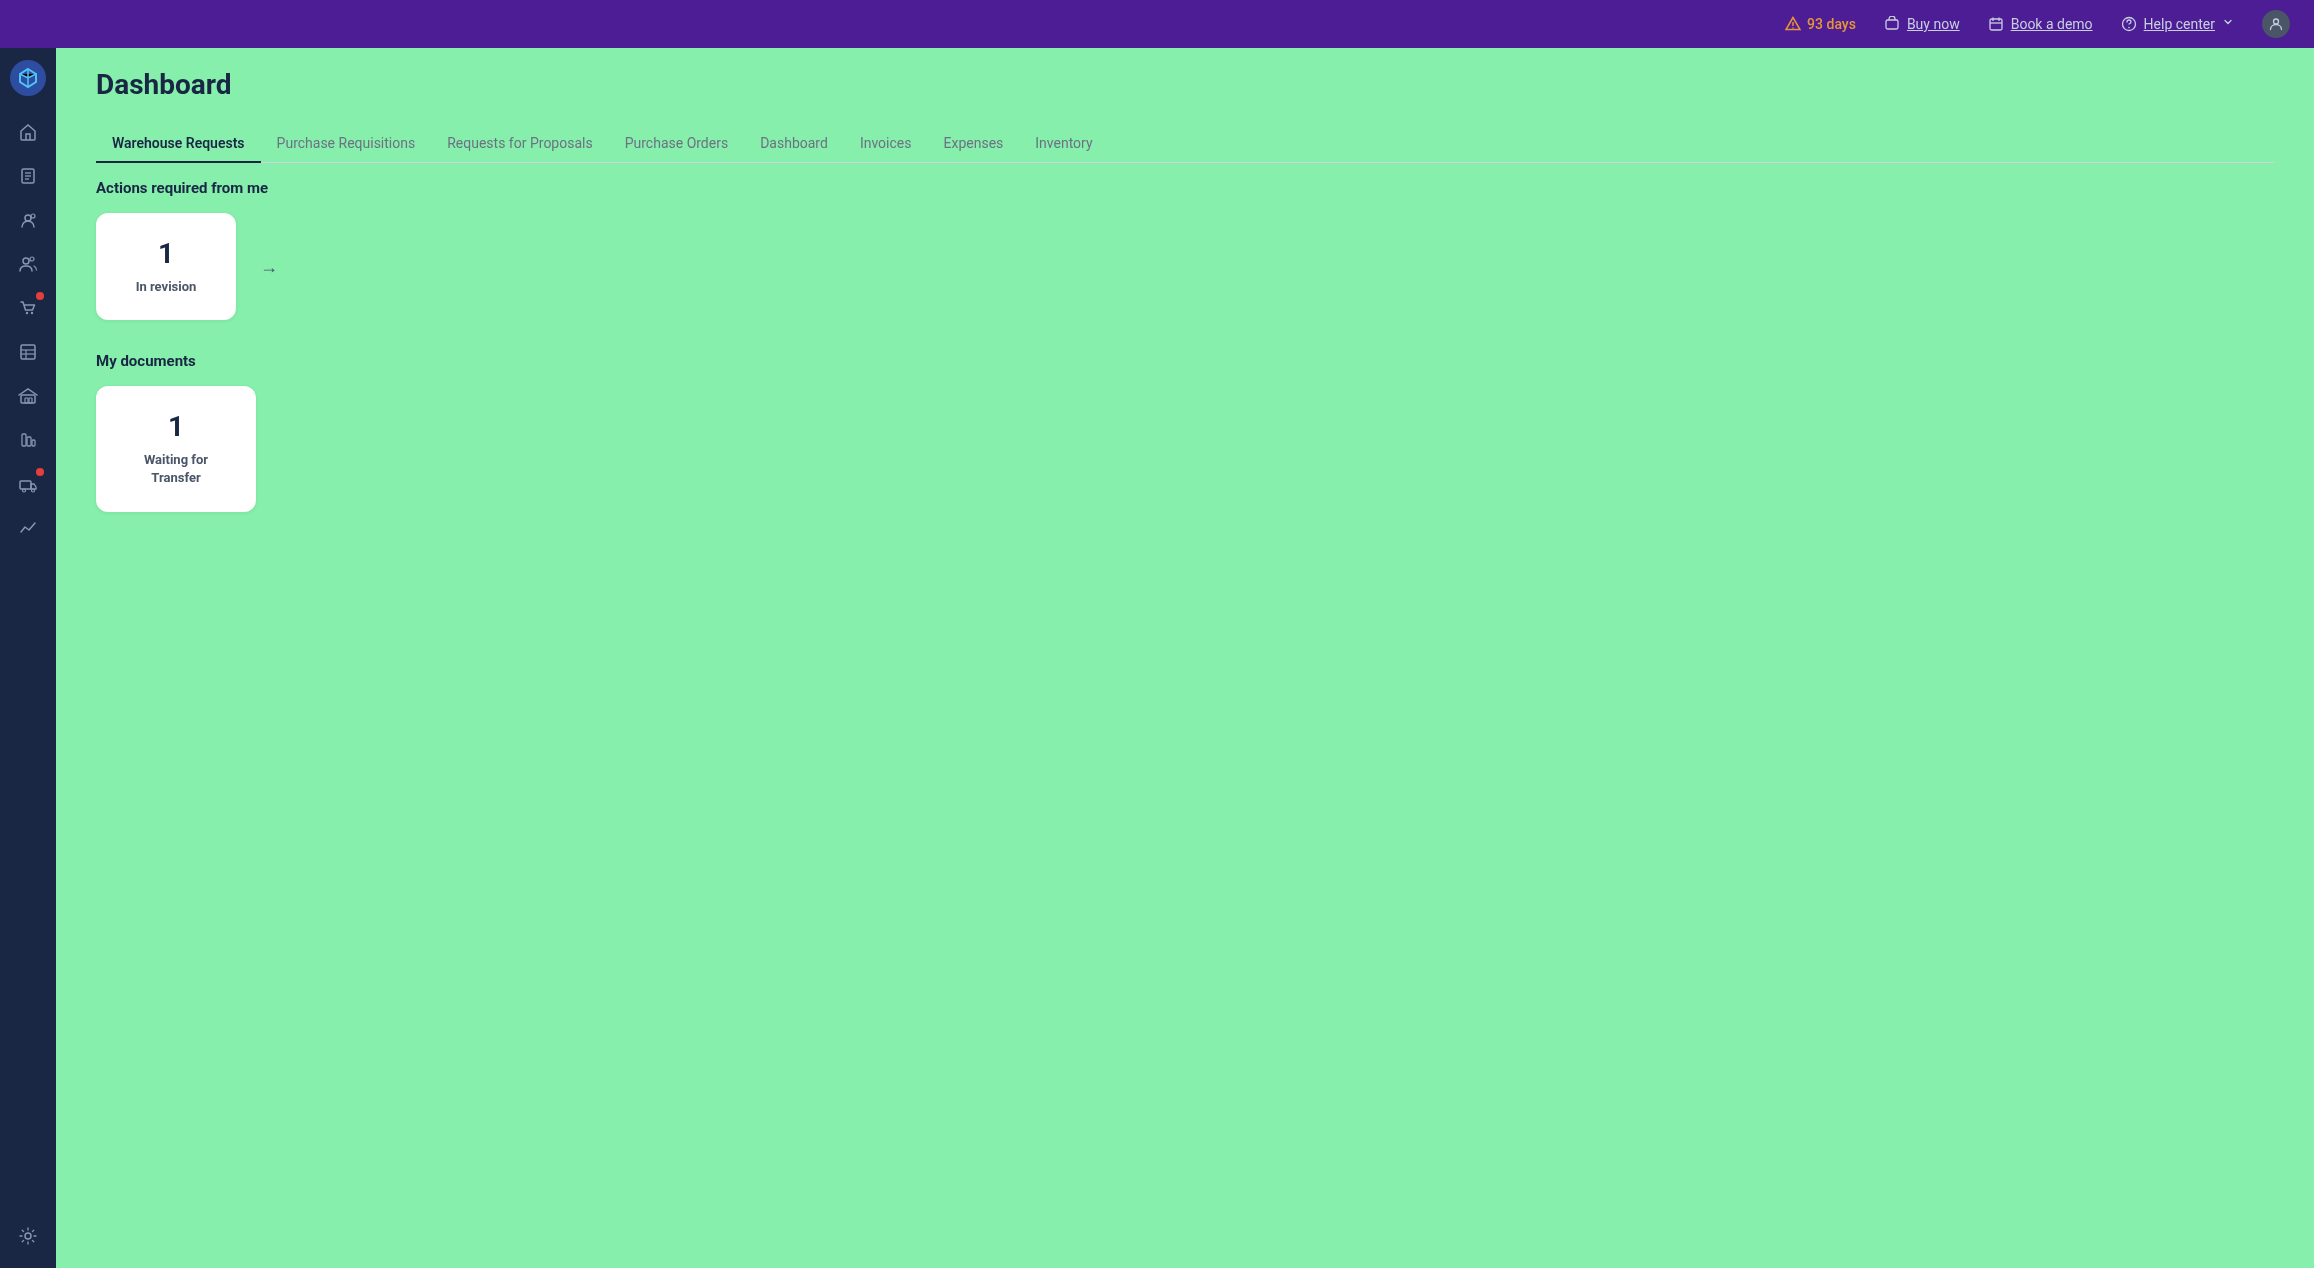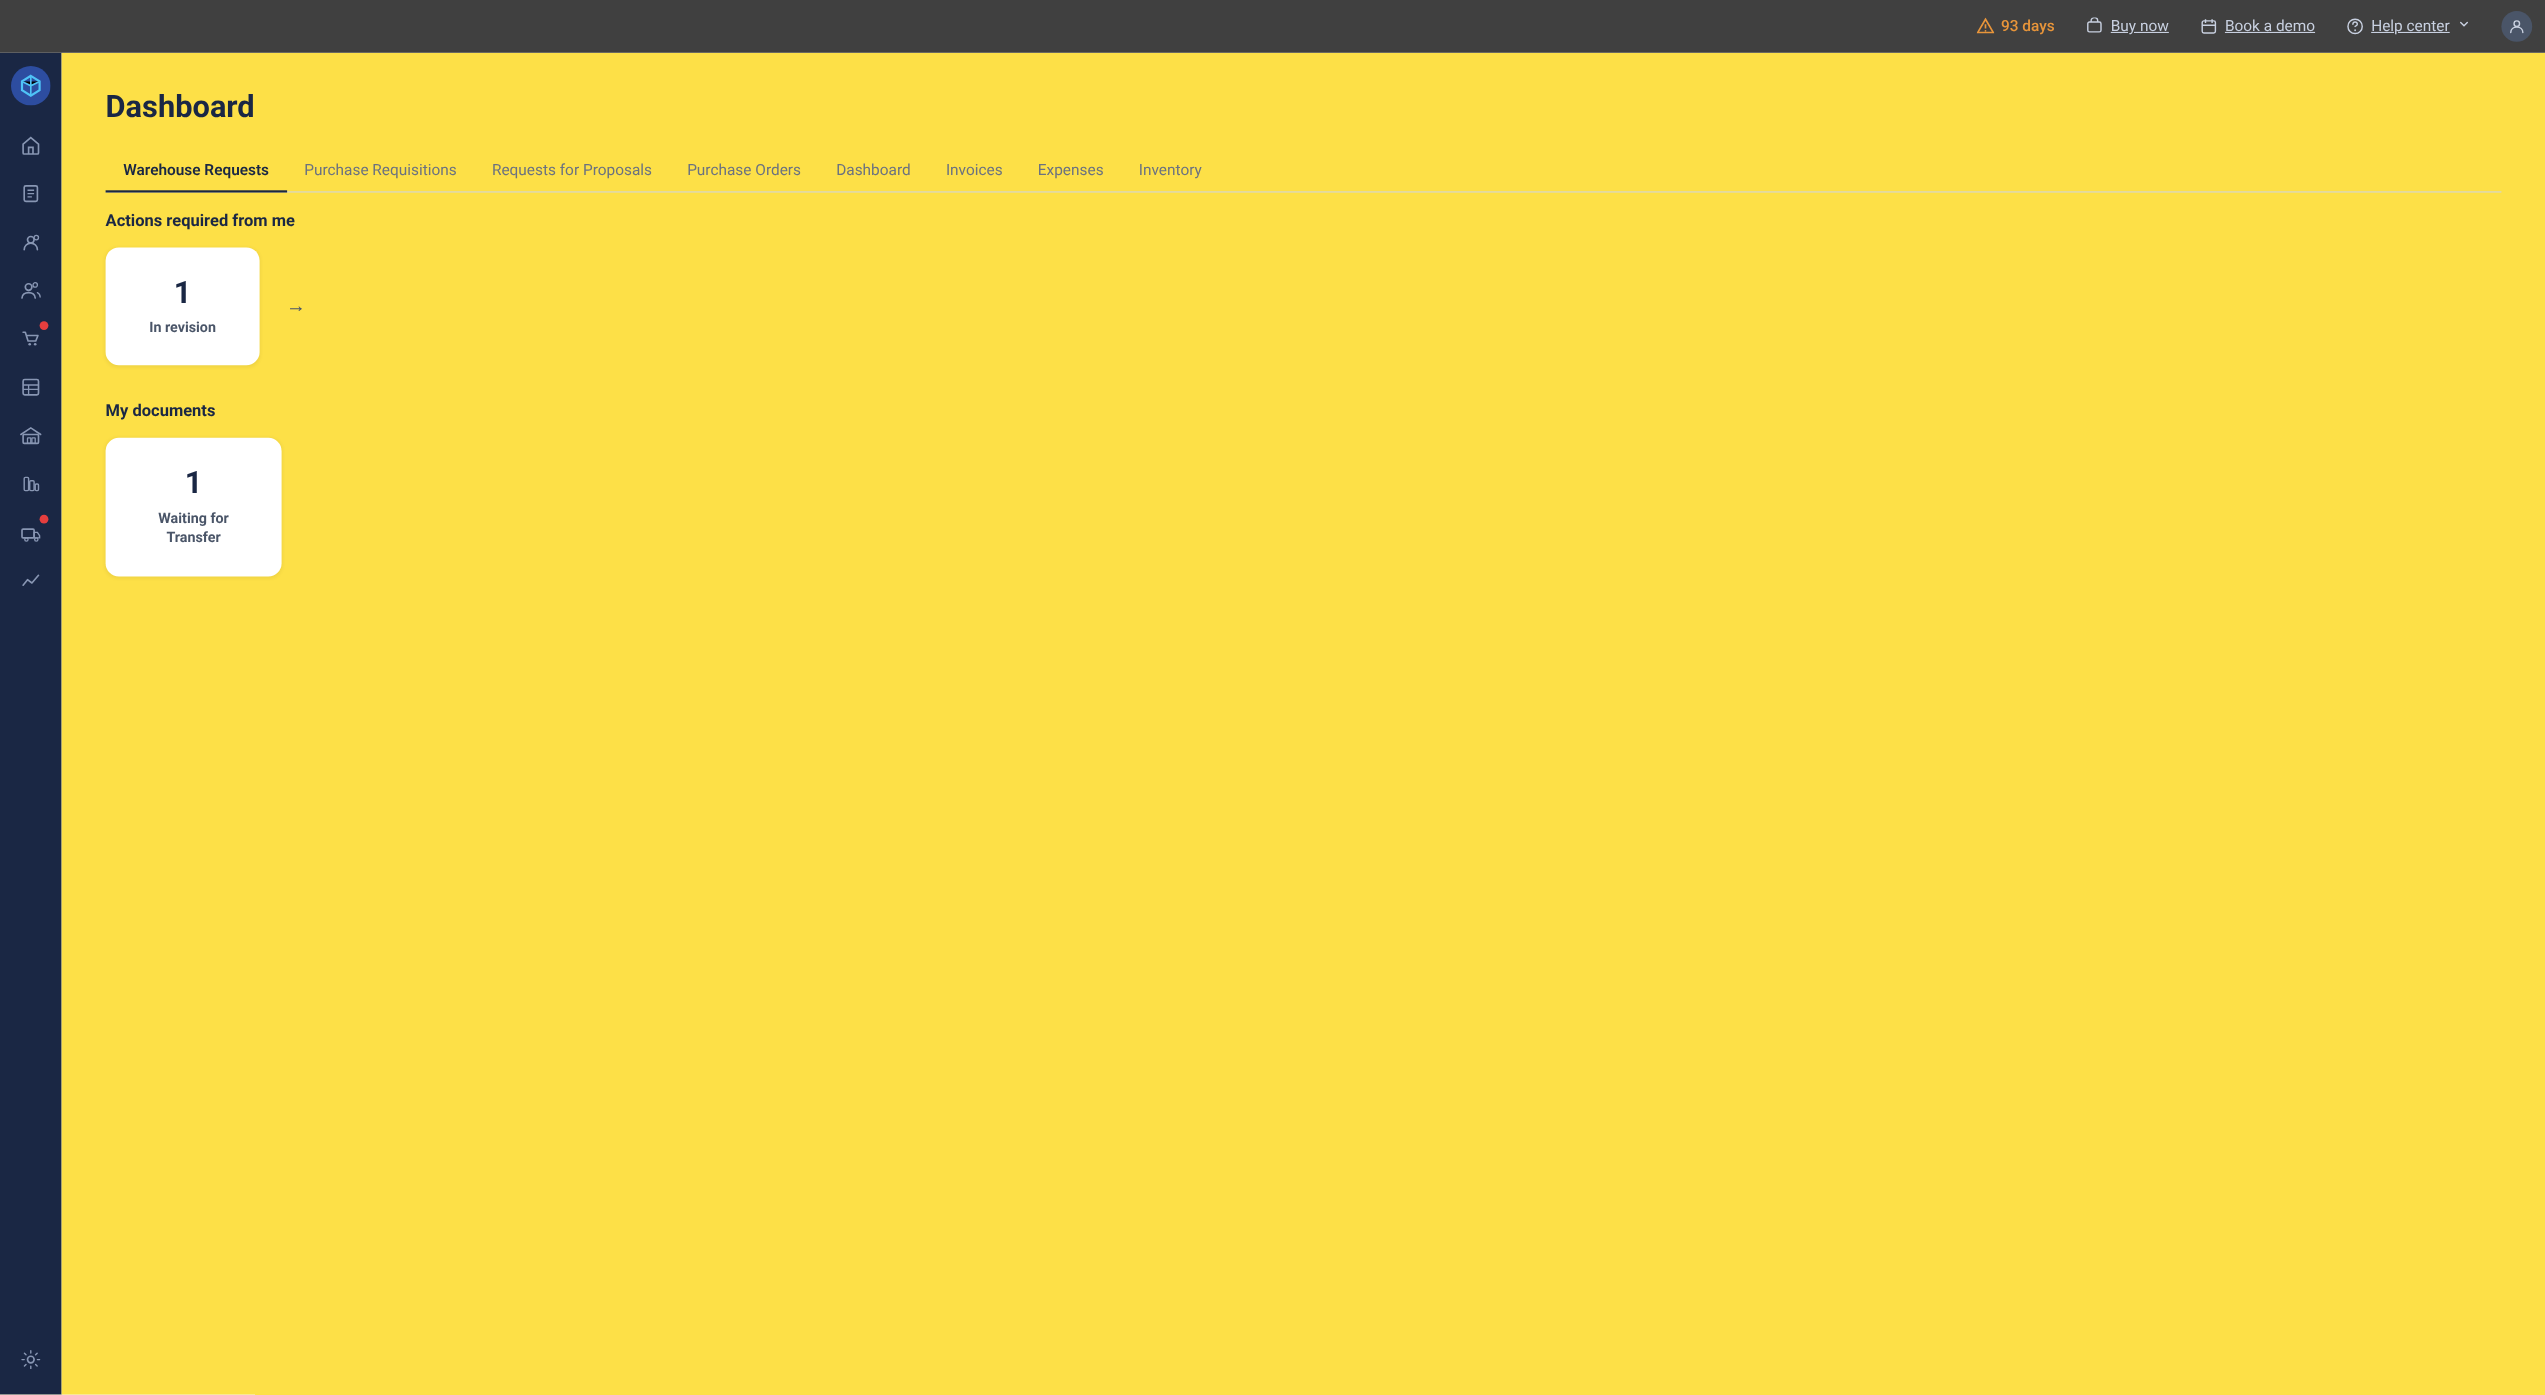--- a/index.html
+++ b/index.html
@@ -1,25 +1,25 @@
 <!DOCTYPE html>
 <html><head>
   <meta charset="utf-8">
   <style>
     * { margin: 0; padding: 0; box-sizing: border-box; }
     body { font-family: -apple-system, BlinkMacSystemFont, 'Segoe UI', Roboto, sans-serif; background: #f4f5f7; display: flex; flex-direction: column; height: 100vh; overflow: hidden; }
 
     
     .topbar {
-      background: #404040;
+      background: #4c1d95;
       height: 48px;
       display: flex;
       align-items: center;
       justify-content: flex-end;
-      padding: 0 12px;
+      padding: 0 24px;
       gap: 28px;
       flex-shrink: 0;
     }
     .topbar-warning {
       display: flex;
       align-items: center;
       gap: 6px;
       color: #e8953a;
       font-size: 14px;
       font-weight: 500;
@@ -99,23 +99,23 @@
       align-items: center;
       justify-content: center;
       cursor: pointer;
       color: #8896b3;
       font-size: 18px;
     }
 
     
     .main {
       flex: 1;
-      background: #fde047;
+      background: #86efac;
       overflow-y: auto;
-      padding: 32px 40px;
+      padding: 20px 40px;
     }
 
     .page-title {
       font-size: 28px;
       font-weight: 700;
       color: #1a2744;
       margin-bottom: 24px;
     }
 
     

